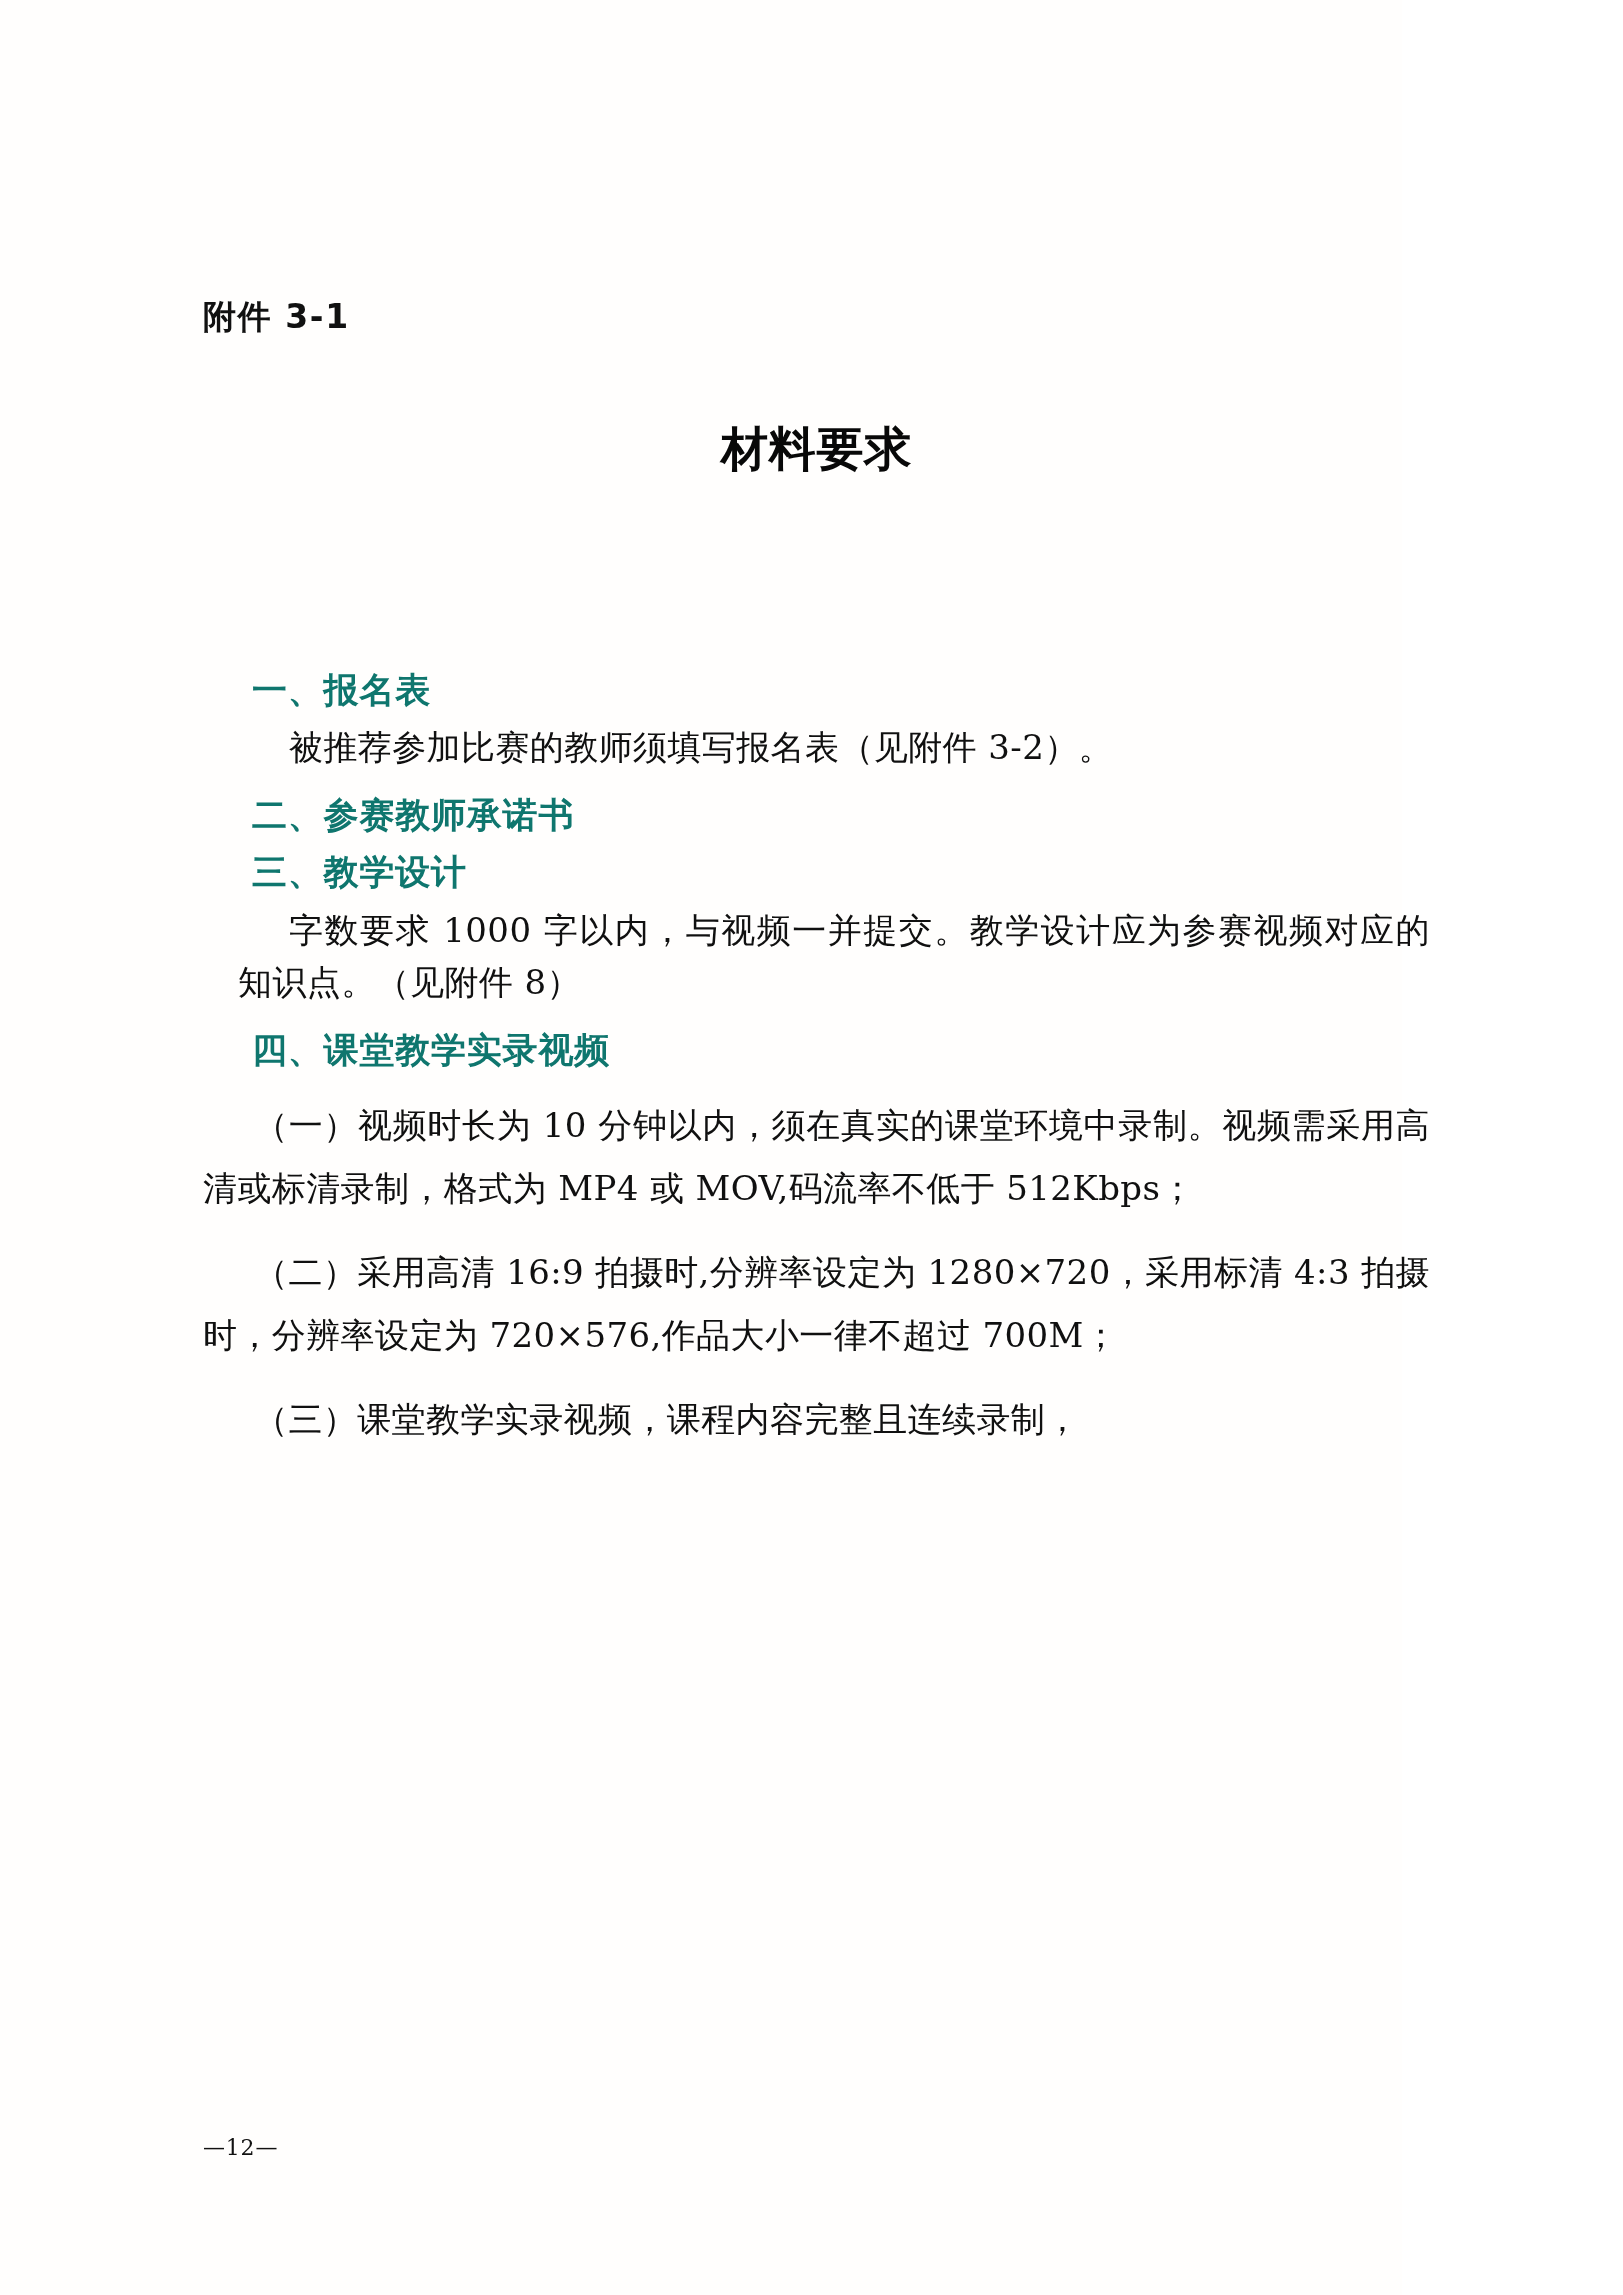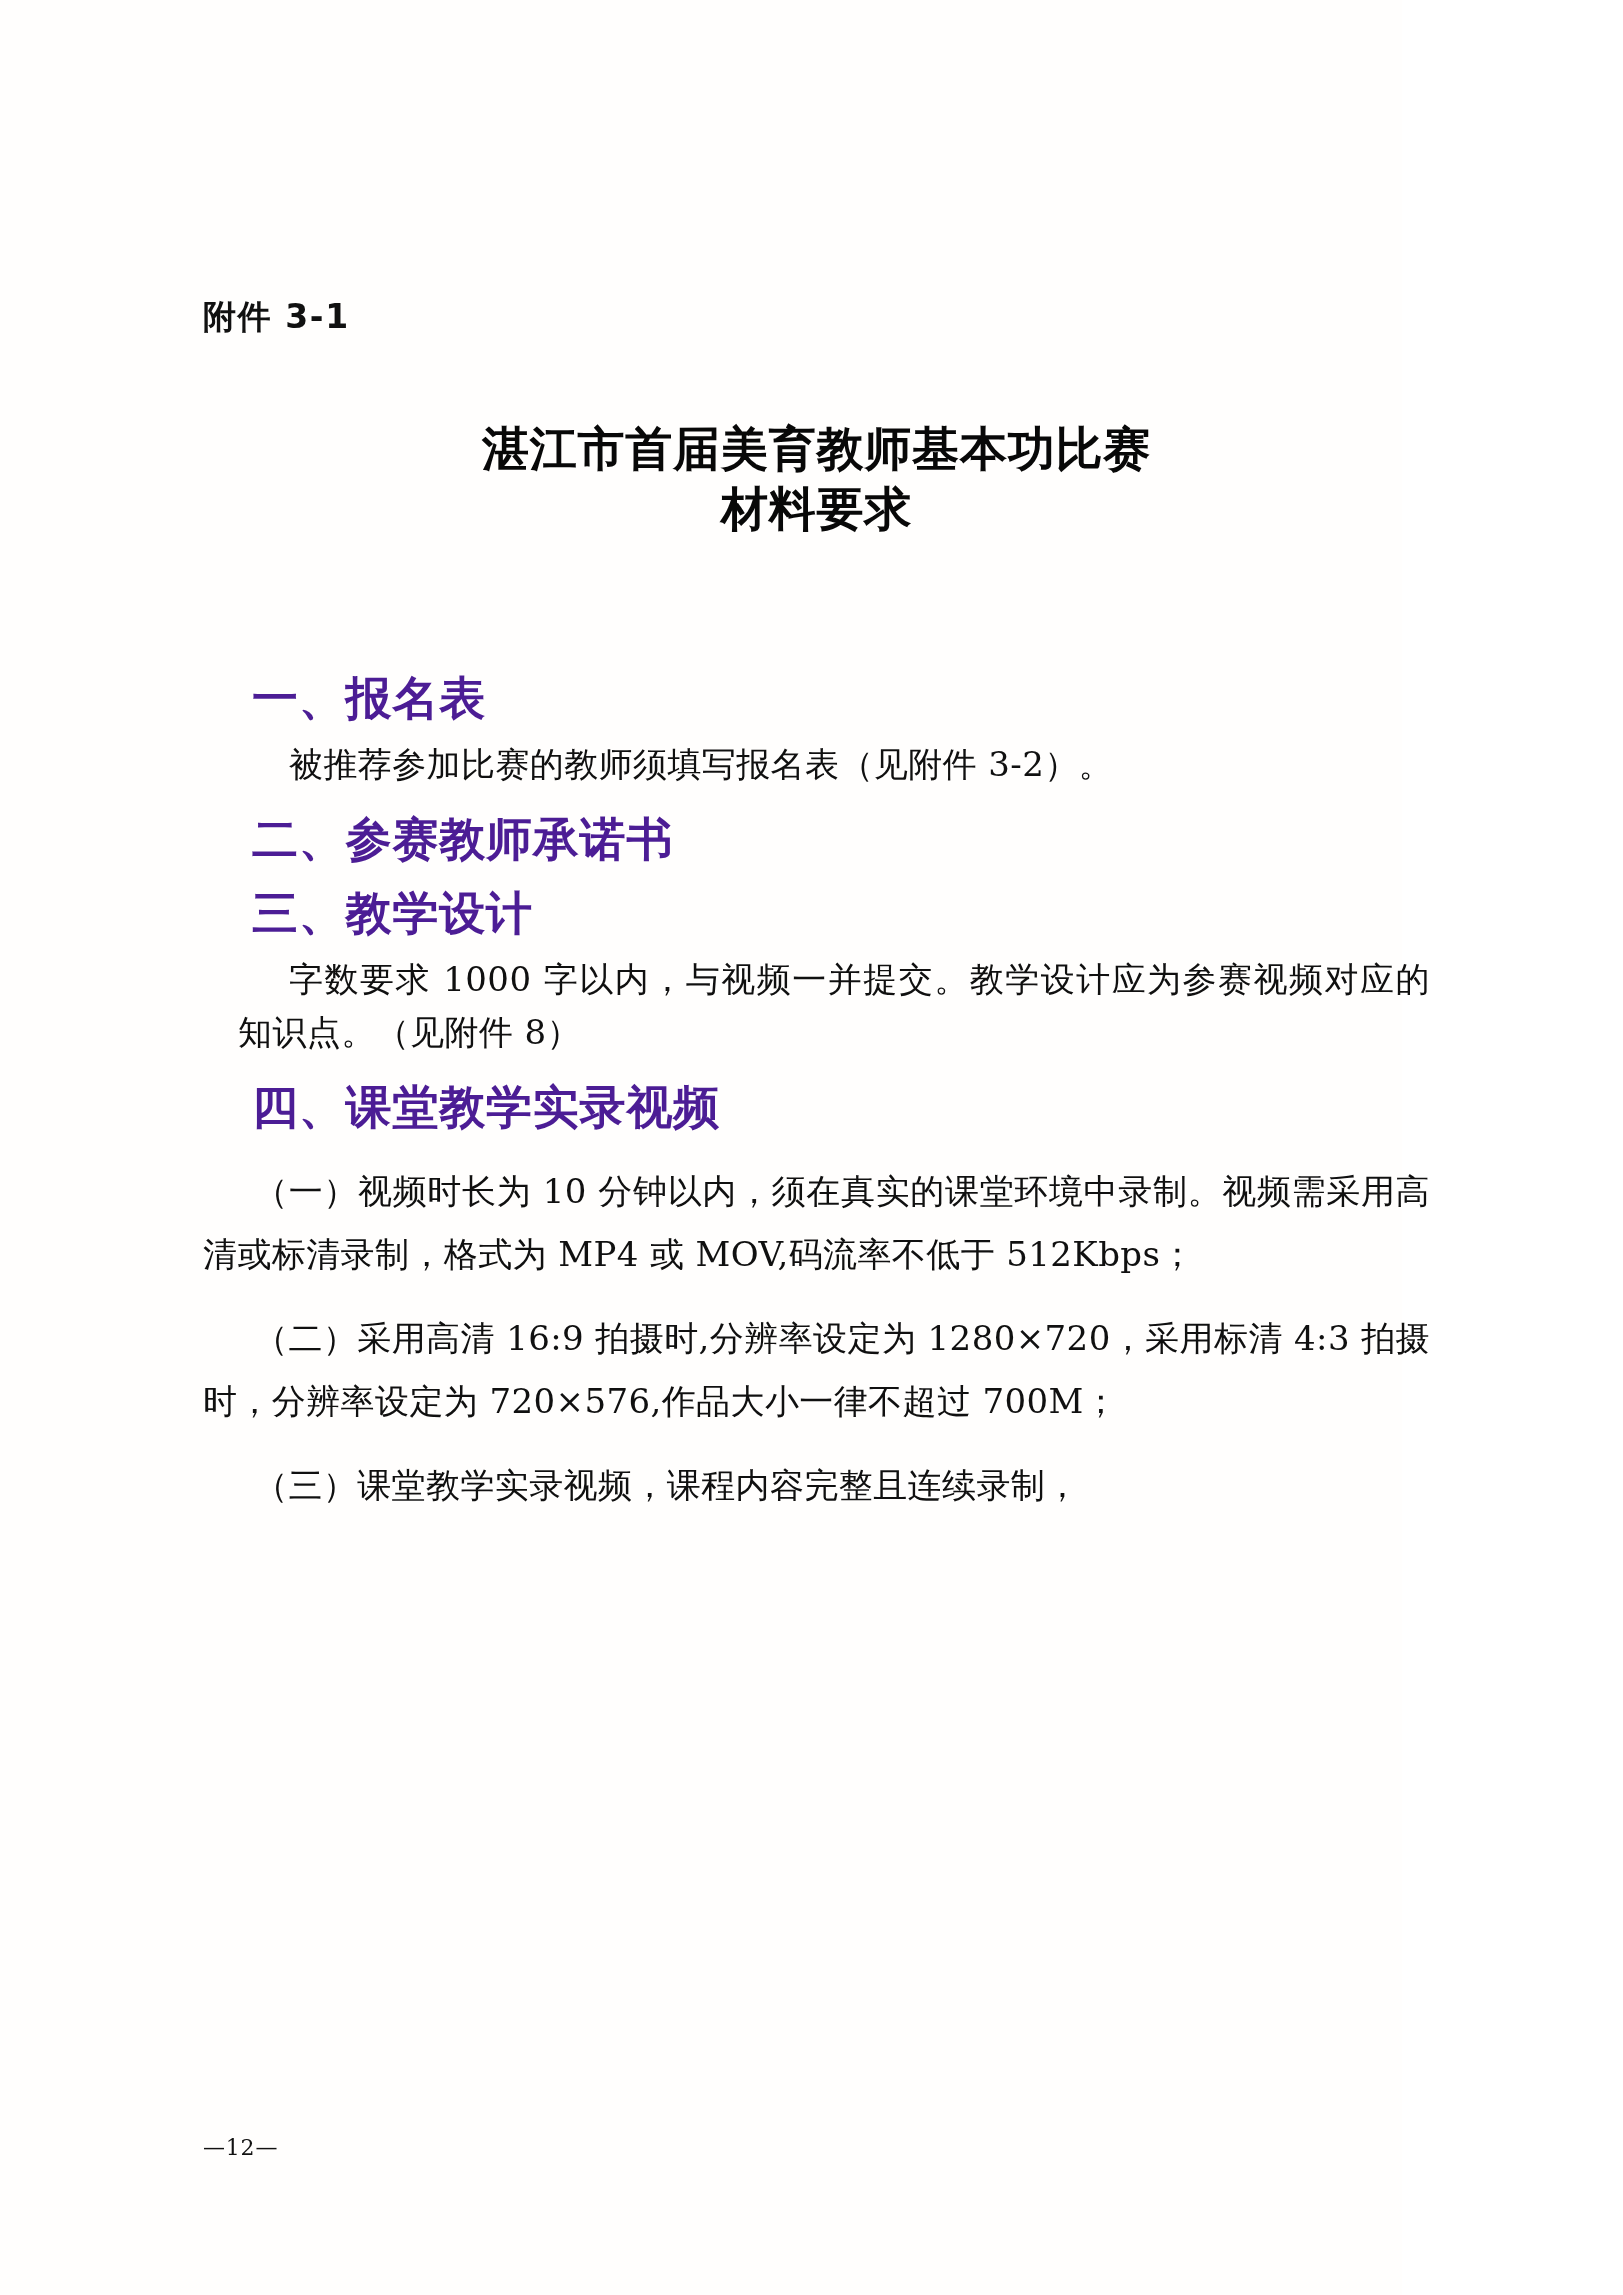--- a/index.html
+++ b/index.html
@@ -62,26 +62,26 @@
     position: absolute;
     left: 0;
     top: 664px;
     width: 1227px;
   }
 
   h2.section-heading {
     margin: 0 0 4.9px 0;
     padding: 0;
     font-family: "DejaVu Sans", "Liberation Sans", sans-serif;
-    font-size: 46px;
+    font-size: 35px;
     font-weight: 700;
     line-height: 1.5;
     text-indent: 49px;
     letter-spacing: 0.8px;
-    color: #4c1d95;
+    color: #0f766e;
   }
 
   p.para {
     margin: 0 0 11.5px 0;
     padding: 0;
     font-family: "DejaVu Serif", "Liberation Serif", serif;
     font-size: 34px;
     line-height: 1.55;
     text-indent: 51px;
     letter-spacing: 0.4px;
@@ -110,21 +110,20 @@
 </style>
 </head>
 <body>
 
 <div class="page">
   <div class="content">
 
     <div class="attachment-label">附件 3-1</div>
 
     <div class="doc-title">
-      <span class="line1">湛江市首届美育教师基本功比赛</span>
       <span class="line2">材料要求</span>
     </div>
 
     <div class="body-block">
 
       <h2 class="section-heading">一、报名表</h2>
       <p class="para tight">被推荐参加比赛的教师须填写报名表（见附件 3-2）。</p>
 
       <h2 class="section-heading">二、参赛教师承诺书</h2>
 

